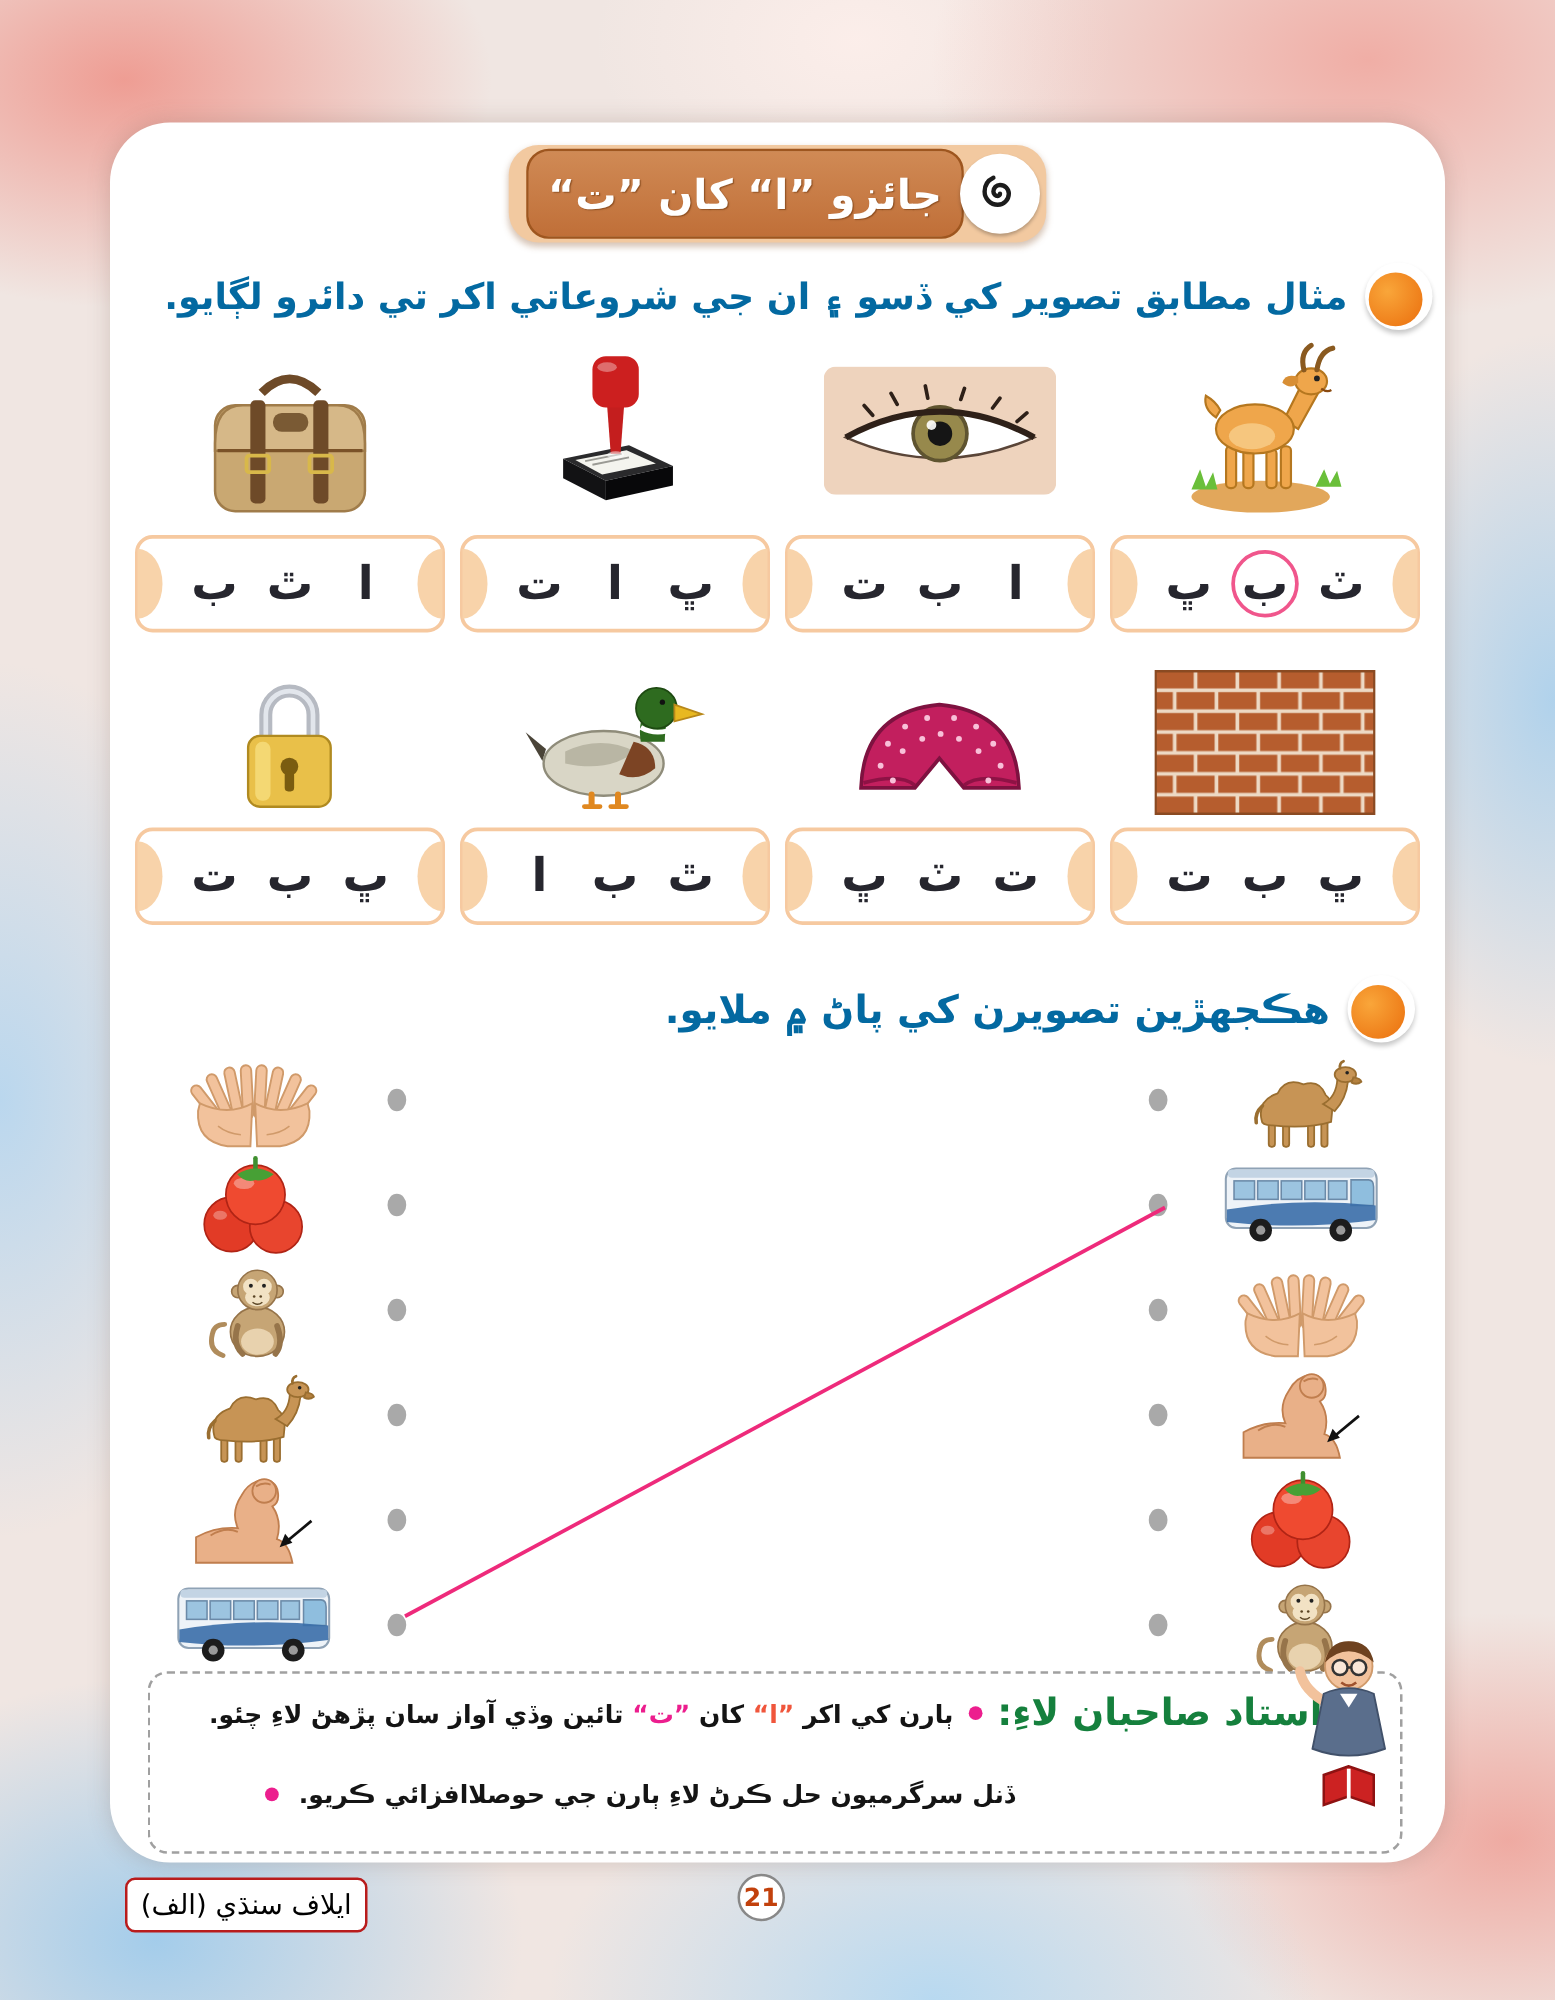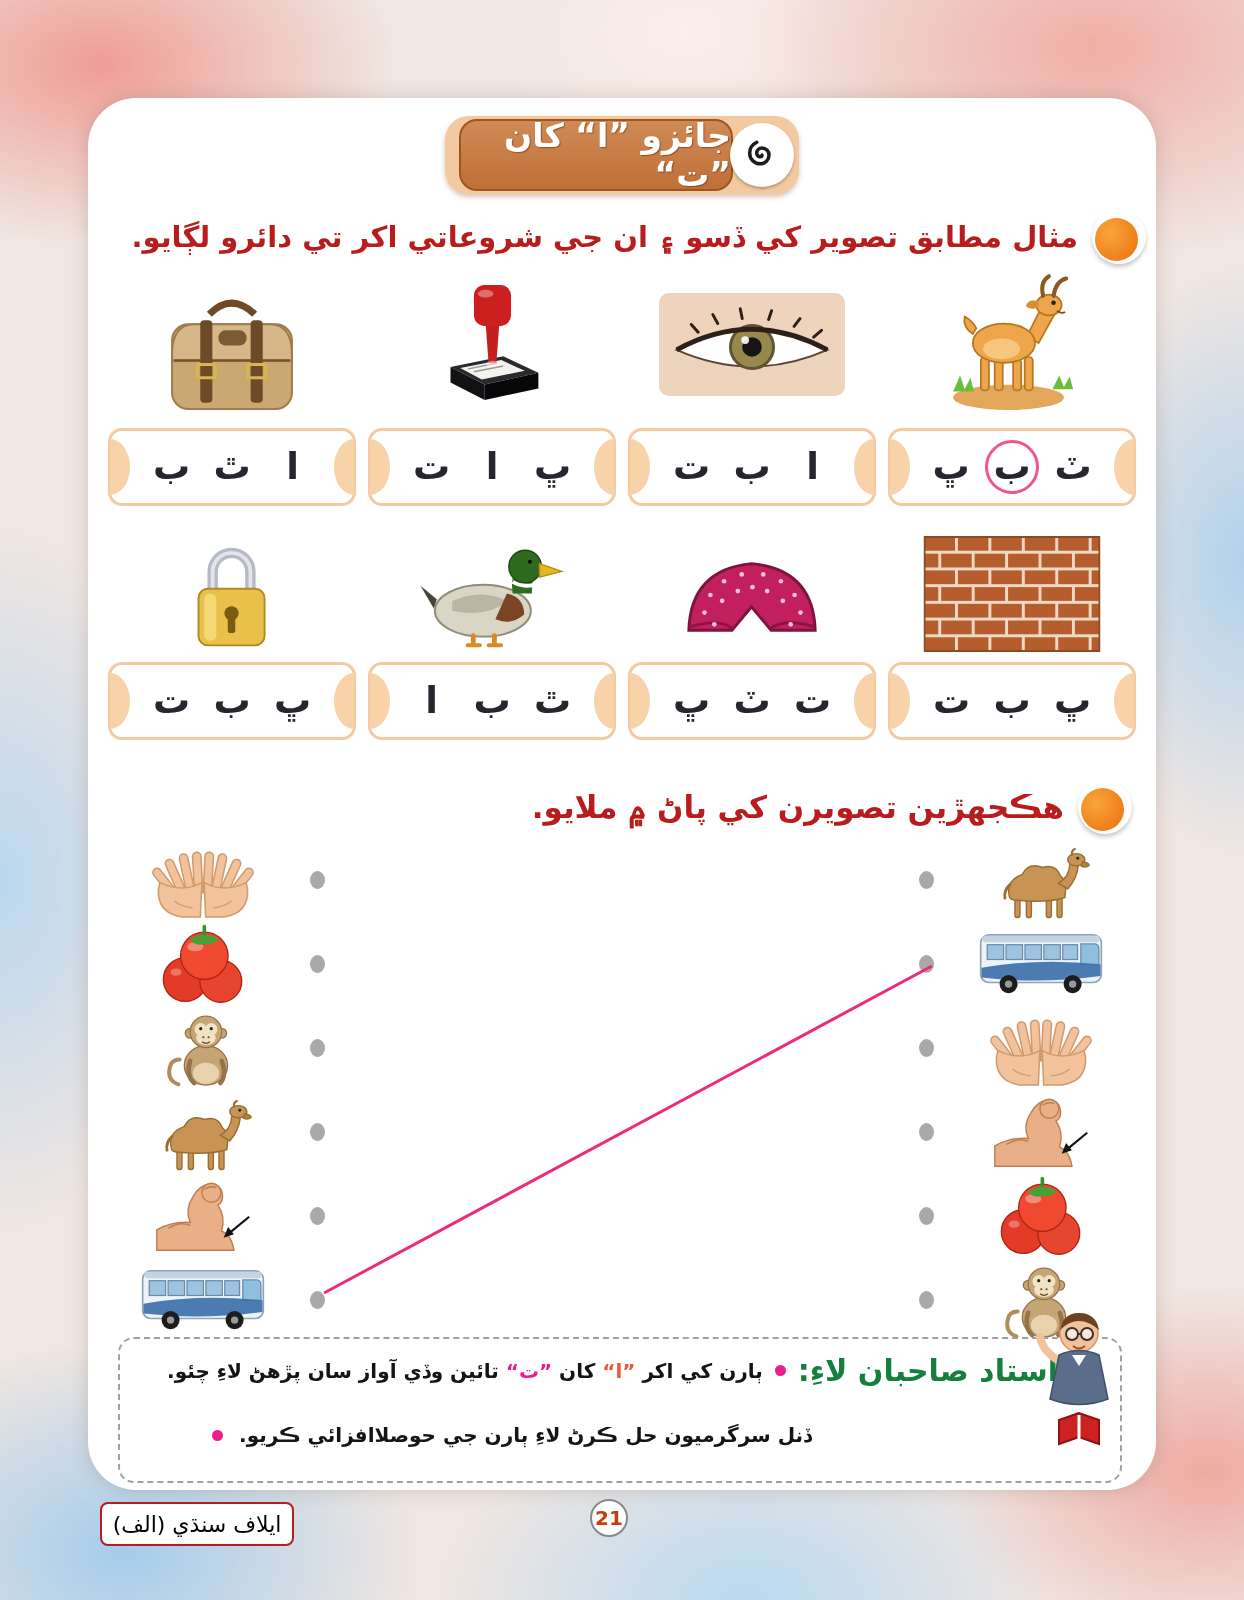--- a/index.html
+++ b/index.html
@@ -16,34 +16,34 @@
       radial-gradient(ellipse 300px 500px at 0% 55%, rgba(168,210,242,.75), transparent 70%),
       radial-gradient(ellipse 420px 300px at 10% 97%, rgba(150,200,236,.85), transparent 70%),
       radial-gradient(ellipse 440px 280px at 60% 100%, rgba(170,214,244,.80), transparent 70%),
       radial-gradient(ellipse 380px 260px at 97% 92%, rgba(238,150,140,.75), transparent 70%);
   }
   .card { position:absolute; left:88px; top:98px; width:1068px; height:1392px;
           background:#fff; border-radius:48px; box-shadow:0 0 18px rgba(120,90,80,.25); }
 
   
   .banner { position:absolute; top:18px; left:50%; transform:translateX(-50%);
-            width:354px; height:78px; background:#f2c9a0; border-radius:24px;
+            width:430px; height:78px; background:#f2c9a0; border-radius:24px;
             box-shadow:0 3px 5px rgba(140,90,50,.35); }
   .banner-body { position:absolute; left:14px; right:66px; top:3px; bottom:3px;
                  background:linear-gradient(#d08a55,#c06f38); border:2px solid #9e561f;
                  border-radius:18px; display:flex; align-items:center; justify-content:center;
                  color:#fff; font-size:33px; font-weight:bold; text-shadow:1px 1px 1px rgba(90,40,0,.5); }
   .banner-spiral { position:absolute; right:5px; top:50%; transform:translateY(-50%);
                    width:64px; height:64px; background:#fff; border-radius:50%;
                    display:flex; align-items:center; justify-content:center;
                    box-shadow:0 2px 3px rgba(0,0,0,.25); }
 
   
   .instr { position:absolute; display:flex; direction:rtl; align-items:center; gap:14px; }
-  .instr-text { color:#b91c1c; font-weight:bold; font-size:29px; }
+  .instr-text { color:#0369a1; font-weight:bold; font-size:29px; }
   .instr1 { top:112px; right:10px; }
   .instr2 { top:682px; right:24px; }
   .instr2 .instr-text { font-size:31px; }
   .sticker { width:54px; height:54px; background:#fff; border-radius:50%; position:relative;
              box-shadow:0 3px 4px rgba(0,0,0,.22); flex:0 0 auto; }
   .sticker::after { content:""; position:absolute; left:3px; top:8px; width:43px; height:43px;
              border-radius:50%; background:radial-gradient(circle at 35% 35%, #f9a63a, #ee7c18 75%); }
 
   
   .grid { position:absolute; top:162px; left:14px; width:1040px;

